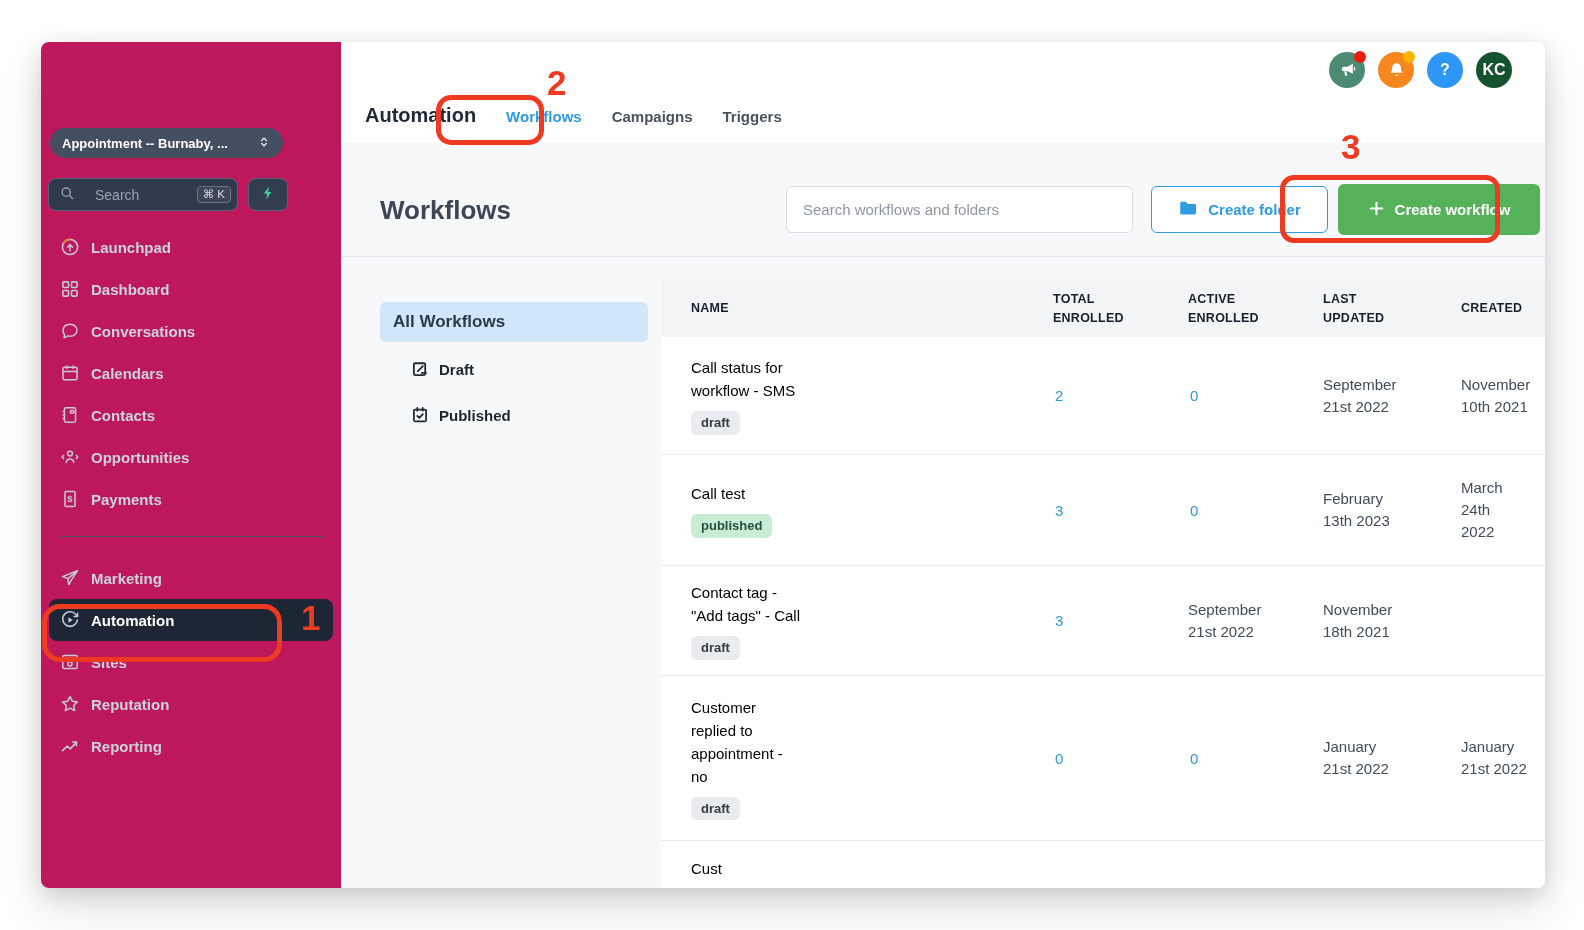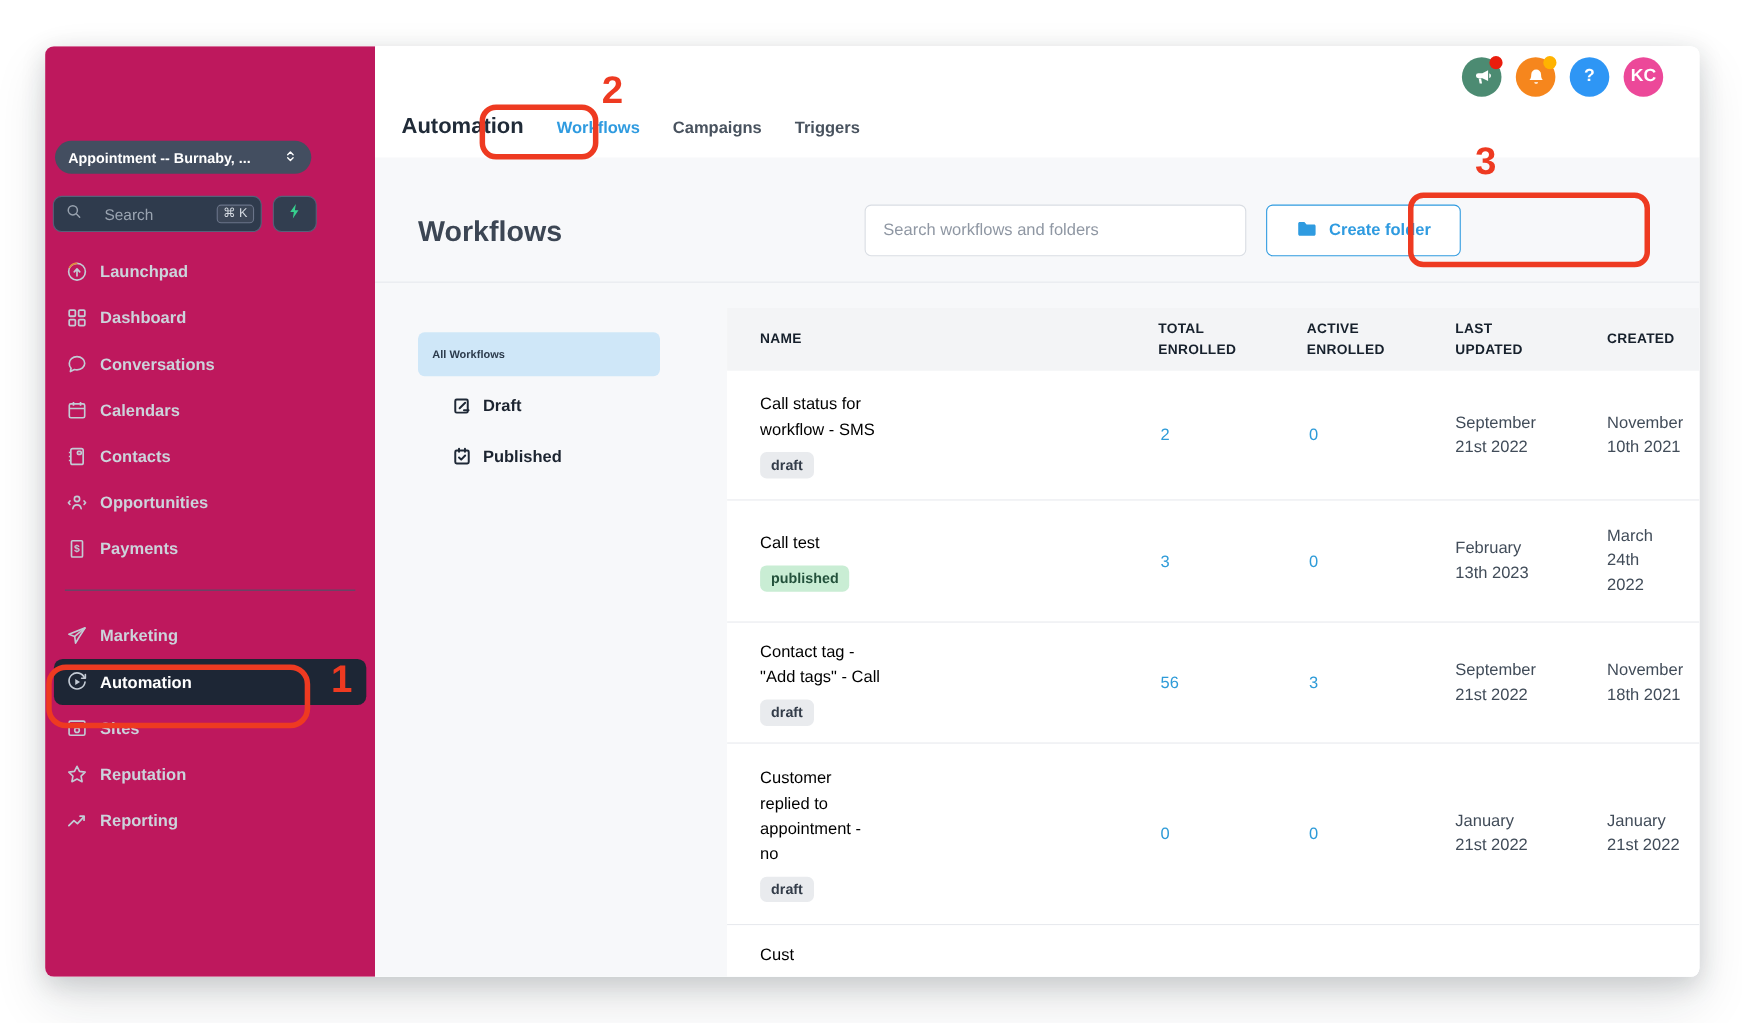--- a/index.html
+++ b/index.html
@@ -59,22 +59,22 @@
                 border:1px solid #2f9be0; border-radius:6px; color:#2f9be0; font-size:15px; font-weight:700;
                 display:flex; align-items:center; justify-content:center; gap:10px; cursor:pointer;
                 font-family:inherit; }
   .btn-create { position:absolute; left:997px; top:41px; width:202px; height:51px; background:#55b25b;
                 border:none; border-radius:6px; color:#fff; font-size:15px; font-weight:700;
                 display:flex; align-items:center; justify-content:center; gap:10px; cursor:pointer;
                 font-family:inherit; }
 
   .content-body { flex:1; display:flex; min-height:0; }
   .filters { width:320px; flex:none; padding-top:45px; }
-  .filter-all { margin-left:39px; width:220px; height:40px; background:#cfe7f8; border-radius:6px;
-                display:flex; align-items:center; padding-left:13px; font-size:10px; font-weight:600;
+  .filter-all { margin-left:39px; width:268px; height:40px; background:#cfe7f8; border-radius:6px;
+                display:flex; align-items:center; padding-left:13px; font-size:17px; font-weight:600;
                 color:#2c3b4c; cursor:pointer; }
   .filter-items { margin-top:4px; }
   .filter-item { margin-left:70px; height:46px; display:flex; align-items:center; gap:10px;
                  font-size:15px; font-weight:600; color:#1c2430; cursor:pointer; }
   .filter-item .icon { display:flex; color:#1f2937; }
 
   .table { flex:1; margin-top:23px; background:#fff; display:flex; flex-direction:column; min-width:0; }
   .thead, .trow { display:grid; grid-template-columns:362px 135px 135px 138px 1fr; padding-left:30px; }
   .thead { height:57px; background:#f3f4f6; align-items:center; }
   .th { font-size:12.5px; font-weight:700; color:#16202c; letter-spacing:.02em; max-width:95px; line-height:1.5; }
@@ -282,35 +282,41 @@
                 <svg viewBox="0 0 20 20" width="19" height="19">
                   <path d="M10 2.4a4.7 4.7 0 0 1 4.7 4.7c0 3.2.9 4.6 1.7 5.3H3.6c.8-.7 1.7-2.1 1.7-5.3A4.7 4.7 0 0 1 10 2.4z" fill="#fff"></path>
                   <path d="M8.1 14.4a1.95 1.95 0 0 0 3.8 0z" fill="#fff"></path>
                 </svg>
               </span>
               <span class="dot" style="background:#ffb301"></span>
             </div>
             <div class="circle" style="background:#2e96f5">
               <span class="circle-label">?</span>
             </div>
-            <div class="circle" style="background:#ec4899">
+            <div class="circle" style="background:#14532d">
               <span class="circle-label">KC</span>
             </div>
           </div>
       </header>
 
       <section class="content">
         <div class="page-header">
           <h2 class="page-title">Workflows</h2>
           <input class="wf-search" type="text" placeholder="Search workflows and folders" style="">
           <button class="btn-folder">
             <span class="icon" id="folder-icon"><svg viewBox="0 0 20 20" width="20" height="20">
                   <path d="M2.2 5.2c0-.8.6-1.4 1.4-1.4h4.2l2 2.2h6.8c.8 0 1.4.6 1.4 1.4v7.4c0 .9-.7 1.6-1.6 1.6H3.8c-.9 0-1.6-.7-1.6-1.6z" fill="#2f9be0"></path>
                 </svg></span>
             <span>Create folder</span>
+          </button>
+          <button class="btn-create">
+            <span class="icon" id="plus-icon"><svg viewBox="0 0 20 20" width="17" height="17">
+                  <path d="M10 3.2v13.6M3.2 10h13.6" stroke="#fff" stroke-width="2.4" stroke-linecap="round"></path>
+                </svg></span>
+            <span>Create workflow</span>
           </button>
         </div>
 
         <div class="content-body">
           <aside class="filters">
             <div class="filter-all">
               <span>All Workflows</span>
             </div>
             <div class="filter-items" id="filter-items">
                 <div class="filter-item">
@@ -369,21 +375,20 @@
     <div class="cell date">March
 24th
 2022</div>
   </div>
                 <div class="trow">
     <div class="cell name-cell">
                     <a class="wf-link">Contact tag -
 "Add tags" - Call</a>
                     <span class="badge draft">draft</span>
                   </div>
-    <div class="cell num">56</div>
     <div class="cell num">3</div>
     <div class="cell date">September
 21st 2022</div>
     <div class="cell date">November
 18th 2021</div>
   </div>
                 <div class="trow">
     <div class="cell name-cell">
                     <a class="wf-link">Customer
 replied to

